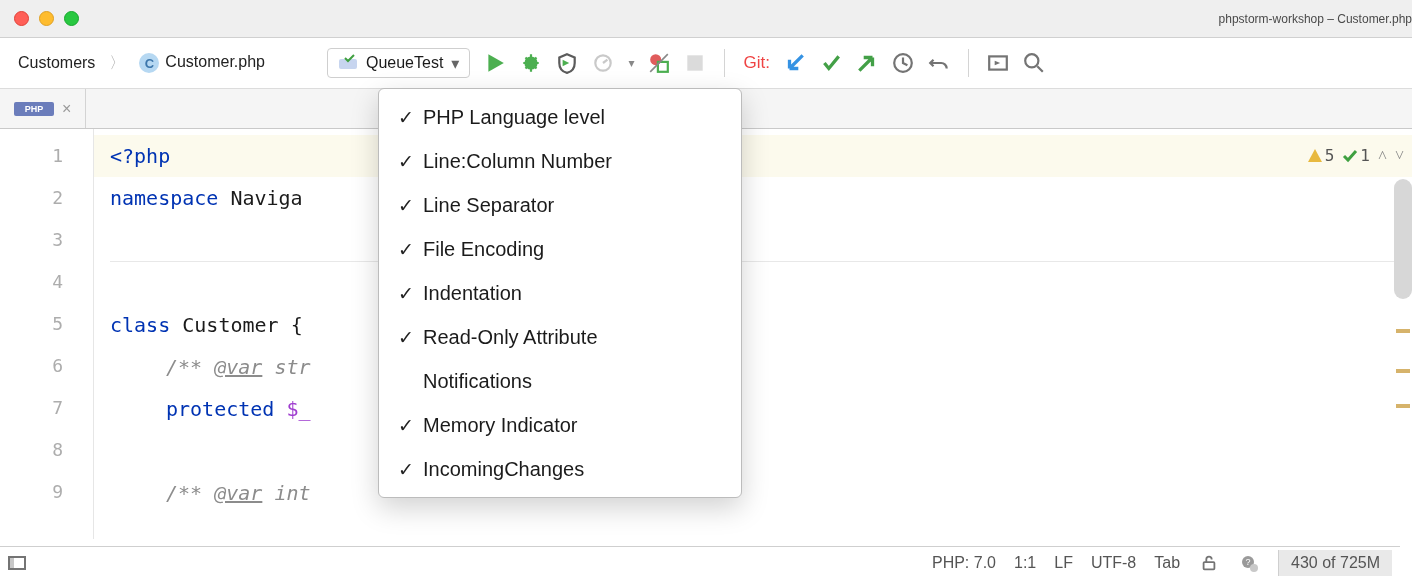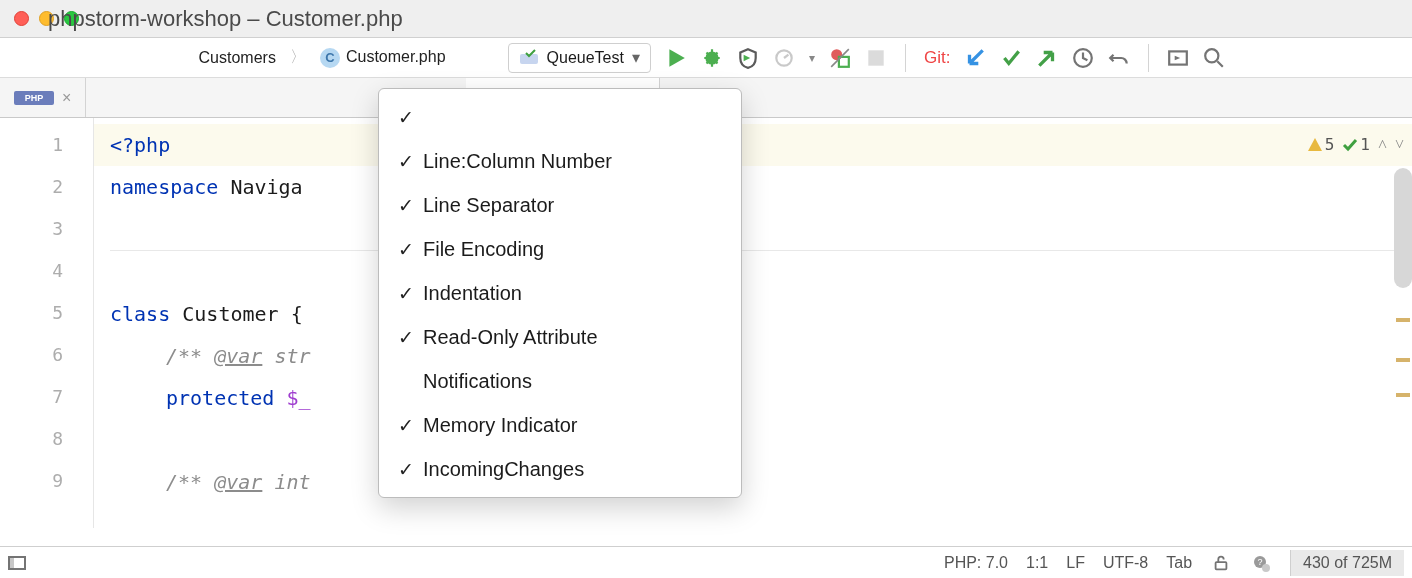--- a/index.html
+++ b/index.html
@@ -5,24 +5,24 @@
   * { margin:0; padding:0; box-sizing:border-box; }
   body { font-family: -apple-system, "Helvetica Neue", Arial, sans-serif; font-size:16px; color:#1b1b1b; background:#fff; width:1412px; height:578px; overflow:hidden; position:relative; }
 
   
   .titlebar { height:38px; display:flex; align-items:center; background:#efefef; border-bottom:1px solid #d0d0d0; position:relative; }
   .traffic { display:flex; gap:10px; margin-left:14px; }
   .dot { width:15px; height:15px; border-radius:50%; }
   .dot.red{background:#ff5f57;border:1px solid #e14137;}
   .dot.yellow{background:#febc2e;border:1px solid #dfa023;}
   .dot.green{background:#28c840;border:1px solid #17a82d;}
-  .title-text { position:absolute; left:0; right:0; text-align:left; font-weight:500; font-size:22px; color:#4a4a4a;padding-left:48px; }
-
-  
-  .toolbar { height:40px; display:flex; align-items:center; border-bottom:1px solid #dcdcdc; padding:0 6px;justify-content:center; }
+  .title-text { position:absolute; left:0; right:0; text-align:right; font-weight:500; font-size:12px; color:#4a4a4a;padding-left:48px; }
+
+  
+  .toolbar { height:51px; display:flex; align-items:center; border-bottom:1px solid #dcdcdc; padding:0 6px; }
   .breadcrumb { display:flex; align-items:center; gap:6px; padding:0 4px; }
   .crumb { padding:4px 8px; color:#222; }
   .crumb .c-icon { display:inline-flex; align-items:center; justify-content:center; width:20px; height:20px; border-radius:50%; background:#b6d8f2; color:#3c76ab; font-weight:600; font-size:13px; margin-right:6px; vertical-align:middle; }
   .arrow { color:#b0b0b0; }
 
   .runconfig { display:flex; align-items:center; border:1px solid #cfcfcf; border-radius:4px; padding:4px 10px; background:#fff; gap:8px; margin-left:50px;}
   .rc-icon { width:20px; height:20px; }
   .toolbtns { display:flex; align-items:center; gap:14px; margin-left:14px;}
   .toolbtns .sep { width:1px; height:28px; background:#d4d4d4; margin:0 4px;}
   .tb-icon { width:22px;height:22px; display:flex;align-items:center;justify-content:center;}
@@ -54,21 +54,21 @@
 
   .stripe { position:absolute; right:2px; width:14px; height:4px; background:#d6b36b;}
 
   
   .ctx-menu { position:absolute; left:378px; top:88px; width:364px; background:#fff; border:1px solid #bcbcbc; box-shadow:0 10px 28px rgba(0,0,0,0.18); border-radius:6px; padding:6px 0; z-index:10;}
   .ctx-item { display:flex; align-items:center; height:44px; padding:0 14px; font-size:20px;}
   .ctx-check { width:26px; font-size:19px; text-align:center; color:#222;}
   .ctx-label { flex:1; padding-left:4px;}
 
   
-  .status { position:absolute; left:0; right:0; bottom:0; height:32px; border-top:1px solid #cfcfcf; display:flex; align-items:center; background:#fff; font-size:16px; color:#555;}
+  .status { position:absolute; left:0; right:12px; bottom:0; height:32px; border-top:1px solid #cfcfcf; display:flex; align-items:center; background:#fff; font-size:16px; color:#555;}
   .status .left { display:flex;gap:6px;padding-left:6px;}
   .status .right { margin-left:auto; display:flex; gap:18px; align-items:center; padding-right:8px;}
   .mem { background:#e9e9e9; padding:4px 12px; border-left:1px solid #cfcfcf; height:100%; display:flex;align-items:center;}
 
   svg { display:block; }
 </style>
 </head>
 <body>
 
 <div class="titlebar">
@@ -238,20 +238,21 @@
     <div class="scrollbar"></div>
     <div class="stripe" style="top:200px;"></div>
     <div class="stripe" style="top:240px;"></div>
     <div class="stripe" style="top:275px;"></div>
   </div>
 </div>
 
 <div class="ctx-menu" id="ctx">
     <div class="ctx-item">
       <span class="ctx-check">✓</span>
+      <span class="ctx-label">PHP Language level</span>
     </div>
     <div class="ctx-item">
       <span class="ctx-check">✓</span>
       <span class="ctx-label">Line:Column Number</span>
     </div>
     <div class="ctx-item">
       <span class="ctx-check">✓</span>
       <span class="ctx-label">Line Separator</span>
     </div>
     <div class="ctx-item">

